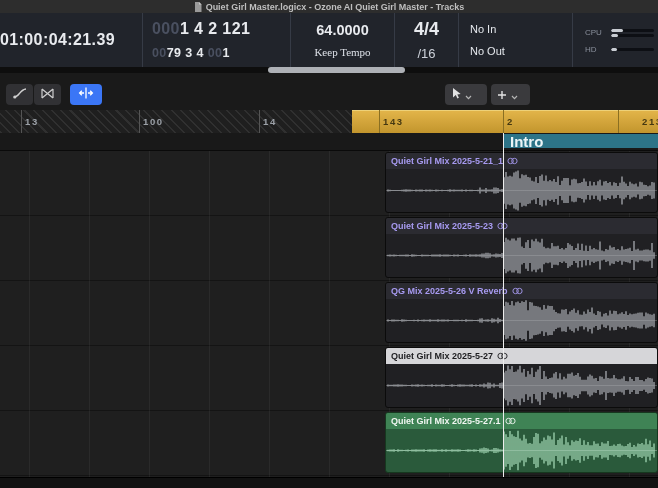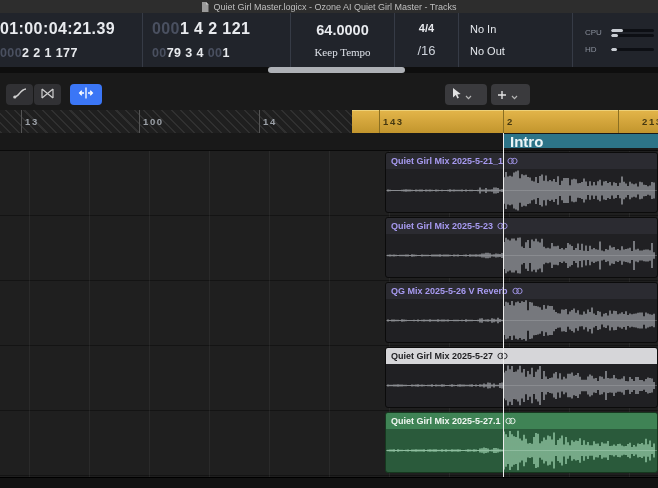--- a/index.html
+++ b/index.html
@@ -5,41 +5,41 @@
   html,body{margin:0;padding:0;}
   body{
     width:658px;height:488px;position:relative;overflow:hidden;
     background:#1e1e1e;font-family:"Liberation Sans",sans-serif;
     -webkit-user-select:none;user-select:none;
   }
   
   .titlebar{
     position:absolute;top:0;left:0;width:100%;height:13px;background:#2d2d2d;
     border-bottom:2px solid #b91c1c;display:flex;align-items:center;justify-content:center;
-    gap:4px;color:#bfbfbf;font-size:9px;font-weight:400;
+    gap:4px;color:#bfbfbf;font-size:9px;font-weight:700;
   }
   .doc-icon{display:inline-flex;}
   
   .controlbar{
     position:absolute;top:13px;left:0;width:100%;height:54px;background:#21242b;
     display:flex;color:#e8eaee;
   }
   .lcd-sec{display:flex;flex-direction:column;justify-content:space-evenly;border-right:1px solid #363b46;box-sizing:border-box;}
   .lcd-sec.sec-time{width:143px;padding-left:0;}
   .lcd-sec.sec-pos{width:148px;padding-left:9px;}
   .lcd-sec.sec-tempo{width:104px;align-items:center;}
   .lcd-sec.sec-sig{width:64px;align-items:center;}
   .lcd-sec.sec-io{width:114px;padding-left:11px;}
   .lcd-sec.sec-meters{flex:1;border-right:none;padding:7px 2px 5px 12px;}
   .lcd-main{font-size:16px;font-weight:700;letter-spacing:.4px;white-space:pre;}
   .lcd-sub{font-size:12.5px;font-weight:700;letter-spacing:.4px;white-space:pre;}
   .lcd-sub .dim,.lcd-main .dim{color:#4a5060;}
   .lcd-tempo{font-size:14.5px;font-weight:700;}
   .lcd-tempo-sub{font-size:11px;font-weight:400;color:#dde1e8;font-family:Liberation Serif, serif;}
-  .lcd-sig{font-size:11px;font-weight:700;}
+  .lcd-sig{font-size:18px;font-weight:700;}
   .lcd-div{font-size:13px;color:#cdd2da;}
   .lcd-io{font-size:11px;color:#e4e7ec;}
   .meter-row{display:flex;align-items:center;gap:6px;}
   .meter-label{font-size:8px;color:#8a909c;width:20px;}
   .meter-stack{display:flex;flex-direction:column;gap:2px;flex:1;padding-right:2px;}
   .meter-track{display:block;height:3px;background:#0d0f14;border-radius:2px;position:relative;overflow:hidden;}
   .meter-fill{position:absolute;left:0;top:0;bottom:0;background:#c9cdd3;border-radius:2px;}
   .f1{width:12px;} .f2{width:7px;} .f3{width:6px;}
   
   .divider{position:absolute;top:67px;left:0;width:100%;height:6px;background:#0e0e0e;}
@@ -108,21 +108,20 @@
         <path d="M1 0h4l2.5 2.5V10H1z" fill="#9a9a9a"></path>
         <path d="M5 0l2.5 2.5H5z" fill="#c9c9c9"></path>
       </svg>
   </span>
   <span>Quiet Girl Master.logicx - Ozone AI Quiet Girl Master - Tracks</span>
 </div>
 
 <div class="controlbar">
   <div class="lcd-sec sec-time">
     <div class="lcd-main">01:00:04:21.39</div>
-    <div class="lcd-sub"><span class="dim">000</span><span>2 2 1 177</span></div>
   </div>
   <div class="lcd-sec sec-pos">
     <div class="lcd-main"><span class="dim">000</span><span>1 4 2 121</span></div>
     <div class="lcd-sub"><span class="dim">00</span><span>79 3 4 </span><span class="dim">00</span><span>1</span></div>
   </div>
   <div class="lcd-sec sec-tempo">
     <div class="lcd-tempo">64.0000</div>
     <div class="lcd-tempo-sub">Keep Tempo</div>
   </div>
   <div class="lcd-sec sec-sig">

